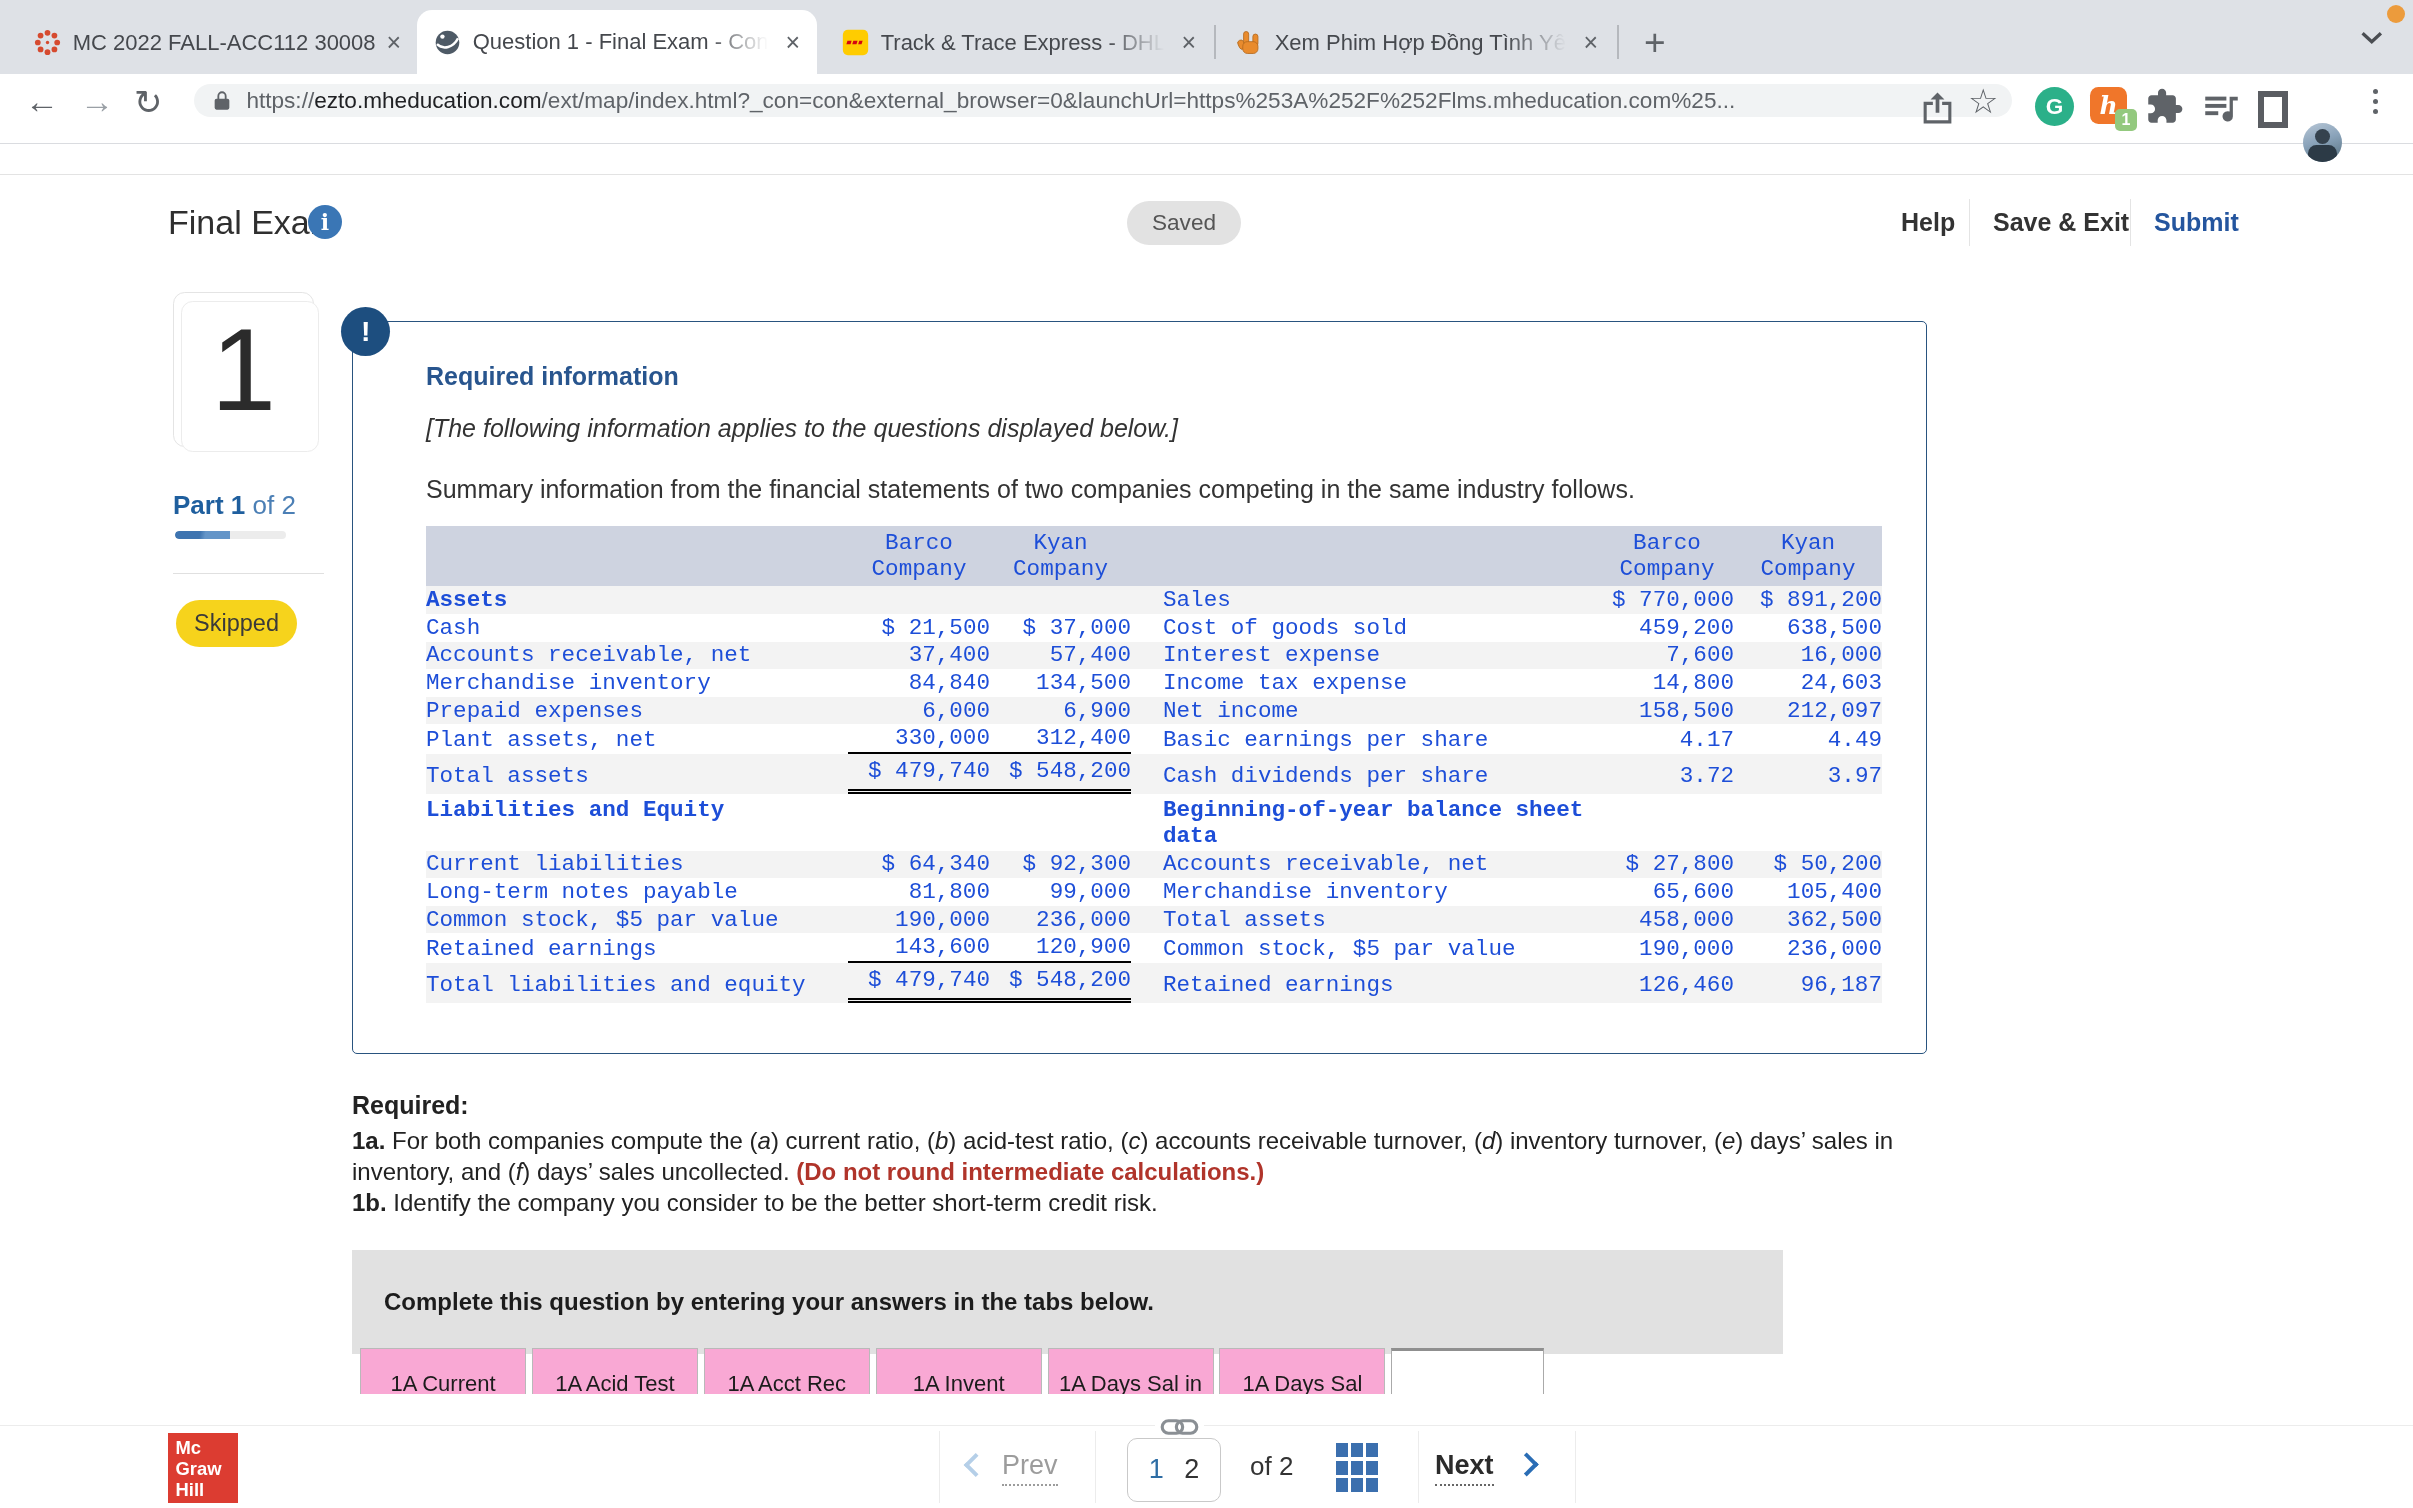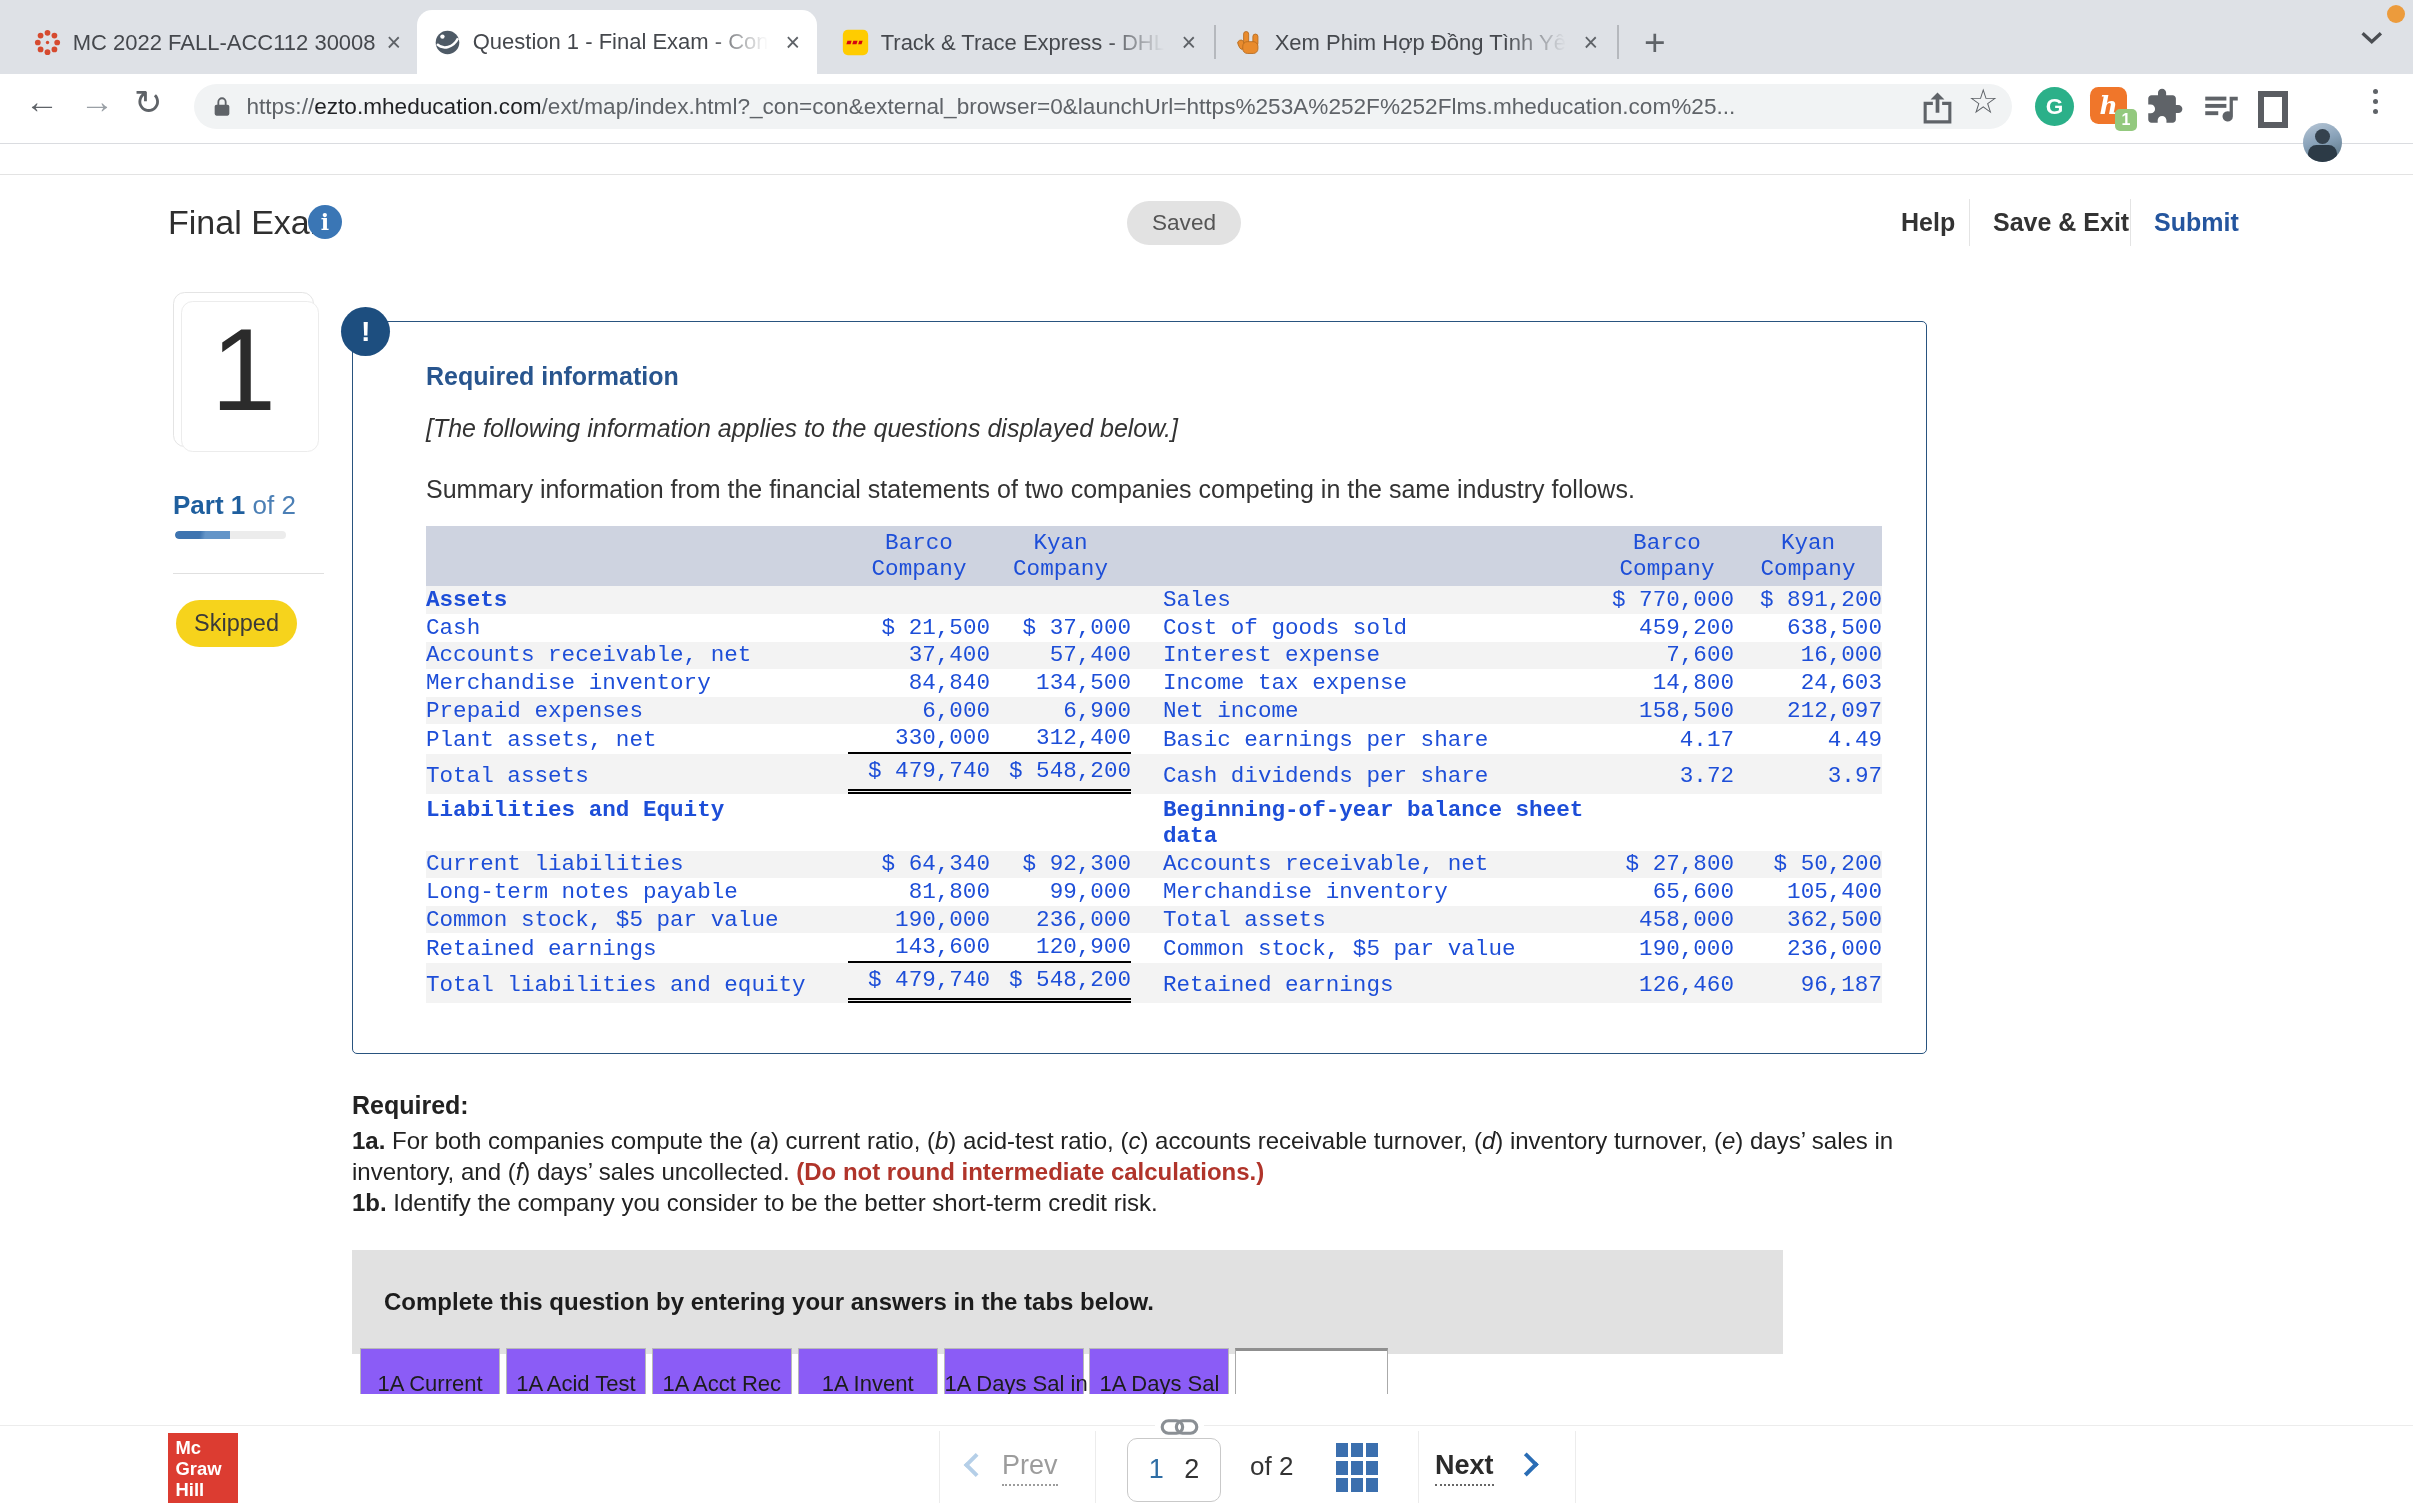--- a/index.html
+++ b/index.html
@@ -17,21 +17,21 @@
   .fade{-webkit-mask-image:linear-gradient(90deg,#000 78%,transparent 98%);mask-image:linear-gradient(90deg,#000 78%,transparent 98%);}
   .tab .close{font-size:25px;color:#5f6368;line-height:25px;}
   .tab-sep{position:absolute;top:25px;width:1.7px;height:34px;background:#b5b8bd;}
   .newtab{position:absolute;left:1644px;top:23.5px;font-size:37px;color:#5f6368;line-height:37px;}
   .strip-chevron{position:absolute;left:2360px;top:30px;color:#4a4d52;}
   .orange-dot{position:absolute;left:2387px;top:5px;width:18.4px;height:18.4px;border-radius:50%;background:#ec9b3c;}
   .favicon{width:27px;height:27px;flex:0 0 auto;}
 
   .toolbar{position:absolute;left:0;top:74px;width:2413px;height:70px;background:#fff;border-bottom:0.8px solid #dadce0;box-sizing:border-box;}
   .navglyph{position:absolute;top:8.4px;font-size:34px;color:#5f6368;}
-  .urlbar{position:absolute;left:194px;top:10px;width:1818px;height:45px;border-radius:24px;background:#f1f3f4;display:flex;align-items:center;box-sizing:border-box;padding:0 17px;}
+  .urlbar{position:absolute;left:194px;top:10px;width:1818px;height:33px;border-radius:24px;background:#f1f3f4;display:flex;align-items:center;box-sizing:border-box;padding:0 17px;}
   .urltext{font-size:22.6px;white-space:nowrap;overflow:hidden;margin-left:13.4px;}
   .urltext .scheme,.urltext .path{color:#5f6368;}
   .urltext .domain{color:#202124;}
   .tool-ic{position:absolute;top:13.4px;}
   .circle-ic{width:39px;height:39px;border-radius:50%;color:#fff;font-weight:bold;font-size:22.6px;display:flex;align-items:center;justify-content:center;}
   .honey{width:37px;height:37px;border-radius:8.4px;background:#f0762a;color:#fff;font-family:"DejaVu Serif",serif;font-style:italic;font-weight:bold;font-size:25px;display:flex;align-items:center;justify-content:center;position:relative;}
   .honey .badge{position:absolute;right:-10px;bottom:-6.7px;width:22px;height:22px;border-radius:5px;background:#93c97e;color:#fff;font-style:normal;font-family:"Liberation Sans",sans-serif;font-size:16px;display:flex;align-items:center;justify-content:center;}
   .rect-ic{width:18.4px;height:25px;border:6.7px solid #5a5d62;}
   .avatar{width:39px;height:39px;border-radius:50%;background:linear-gradient(160deg,#b8c7d6 0%,#8aa3ba 45%,#56707f 100%);position:relative;overflow:hidden;}
   .avatar::before{content:"";position:absolute;left:11.7px;top:6.7px;width:15px;height:15px;border-radius:50%;background:#35424e;}
@@ -87,21 +87,21 @@
   
   .required-h{position:absolute;left:352px;top:1091px;font-size:25px;font-weight:bold;color:#222;}
   .required-body{position:absolute;left:352px;top:1125px;width:1575px;font-size:24px;line-height:31px;color:#222;}
   .seg-b{font-weight:bold;}
   .seg-i{font-style:italic;}
   .seg-r{font-weight:bold;color:#b0342a;}
 
   
   .instr{position:absolute;left:352px;top:1250px;width:1431px;height:104px;background:#e1e1e1;display:flex;align-items:center;box-sizing:border-box;padding-left:32px;font-size:24px;font-weight:bold;color:#1c1c1c;}
   .atabs{position:absolute;left:360px;top:1348px;width:1592px;height:46px;overflow:hidden;display:flex;gap:5.9px;}
-  .atab{width:140px;height:67px;background:#8b5cf6;border:0.8px solid #b9b9b9;box-sizing:border-box;position:relative;flex:0 0 auto;}
+  .atab{width:166px;height:67px;background:#f9a8d4;border:0.8px solid #b9b9b9;box-sizing:border-box;position:relative;flex:0 0 auto;}
   .atab span{position:absolute;left:0;right:0;top:22px;text-align:center;font-size:22px;color:#1c1c1c;white-space:nowrap;}
   .atab.white{width:153px;background:#fff;border:0.8px solid #aaa;border-top:3.4px solid #8f8f8f;}
 
   
   .footer{position:absolute;left:0;top:1425px;width:2413px;height:95px;background:#fff;border-top:0.8px solid #ececec;box-sizing:border-box;}
   .mh-logo{position:absolute;left:168px;top:6.7px;width:70px;height:70px;background:#dc3c31;color:#fff;box-sizing:border-box;padding:4.2px 0 0 7.5px;}
   .mh-logo div{font-size:18.4px;font-weight:bold;line-height:21px;}
   .f-sep{position:absolute;top:5px;width:0.8px;height:72px;background:#ececec;}
   .chev{display:inline-block;width:13.4px;height:13.4px;border-top:4.2px solid;border-right:4.2px solid;}
   .chev.left{transform:rotate(-135deg);border-color:#b5cfe8;}

